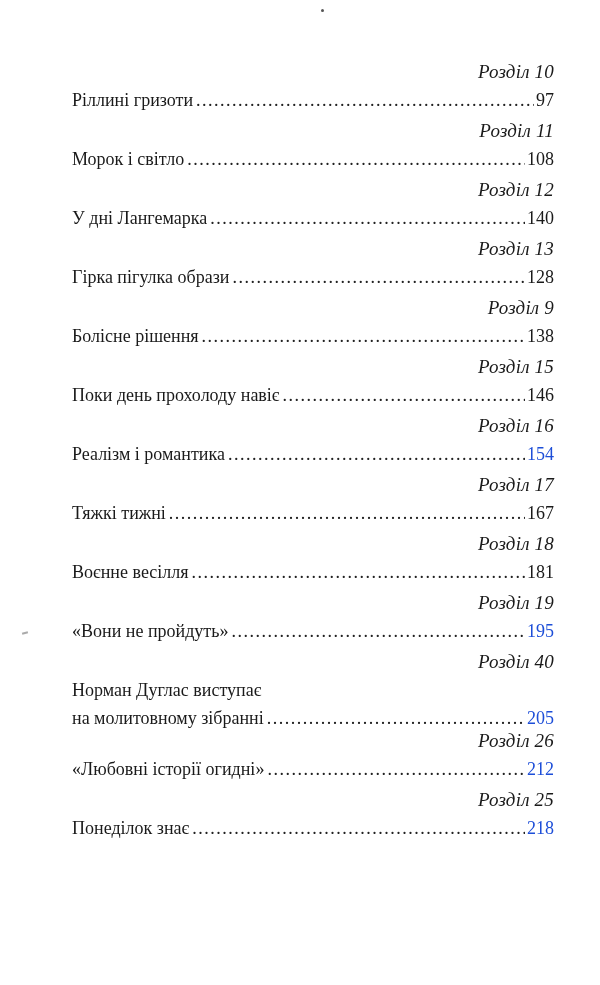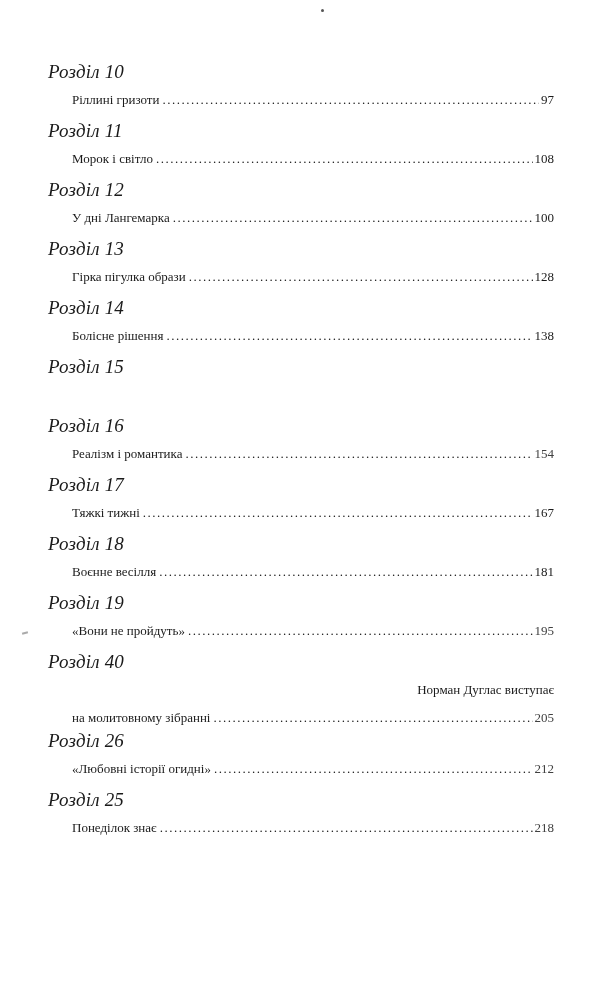--- a/index.html
+++ b/index.html
@@ -45,27 +45,27 @@
     }
     .chapter.tall {
       height: 79px;
     }
     .chapter-label {
       font-style: italic;
       font-size: 19px;
       line-height: 28px;
       letter-spacing: 0.2px;
       display: block;
+      text-align: right;
     }
     .entry {
       margin-left: 24px;
-      font-size: 13px;
+      font-size: 18px;
       line-height: 28px;
       position: relative;
-      text-align: right;
     }
     .entry-line {
       display: flex;
       align-items: baseline;
       white-space: nowrap;
     }
     .entry-title {
       flex: 0 0 auto;
       padding-right: 3px;
     }
@@ -77,21 +77,21 @@
       color: #222;
     }
     .entry-dots::before {
       content: "........................................................................................................................................................................";
     }
     .entry-page {
       flex: 0 0 auto;
       padding-left: 2px;
     }
     .entry-page.faded {
-      color: #404040;
+      color: #1d4ed8;
     }
     .entry-first-line {
       display: block;
     }
   </style>
 </head>
 <body>
 
 <div class="page-mark"></div>
 <div class="margin-mark"></div>
@@ -114,44 +114,49 @@
       <span class="entry-dots"></span>
       <span class="entry-page">108</span>
     </div>
   </div>
 
   <div class="chapter">
     <span class="chapter-label">Розділ 12</span>
     <div class="entry entry-line">
       <span class="entry-title">У дні Лангемарка</span>
       <span class="entry-dots"></span>
-      <span class="entry-page">100</span>
+      <span class="entry-page">140</span>
     </div>
   </div>
 
   <div class="chapter">
     <span class="chapter-label">Розділ 13</span>
     <div class="entry entry-line">
       <span class="entry-title">Гірка пігулка образи</span>
       <span class="entry-dots"></span>
       <span class="entry-page">128</span>
     </div>
   </div>
 
   <div class="chapter">
-    <span class="chapter-label">Розділ 14</span>
+    <span class="chapter-label">Розділ 9</span>
     <div class="entry entry-line">
       <span class="entry-title">Болісне рішення</span>
       <span class="entry-dots"></span>
       <span class="entry-page">138</span>
     </div>
   </div>
 
   <div class="chapter">
     <span class="chapter-label">Розділ 15</span>
+    <div class="entry entry-line">
+      <span class="entry-title">Поки день прохолоду навіє</span>
+      <span class="entry-dots"></span>
+      <span class="entry-page">146</span>
+    </div>
   </div>
 
   <div class="chapter">
     <span class="chapter-label">Розділ 16</span>
     <div class="entry entry-line">
       <span class="entry-title">Реалізм і романтика</span>
       <span class="entry-dots"></span>
       <span class="entry-page faded">154</span>
     </div>
   </div>

